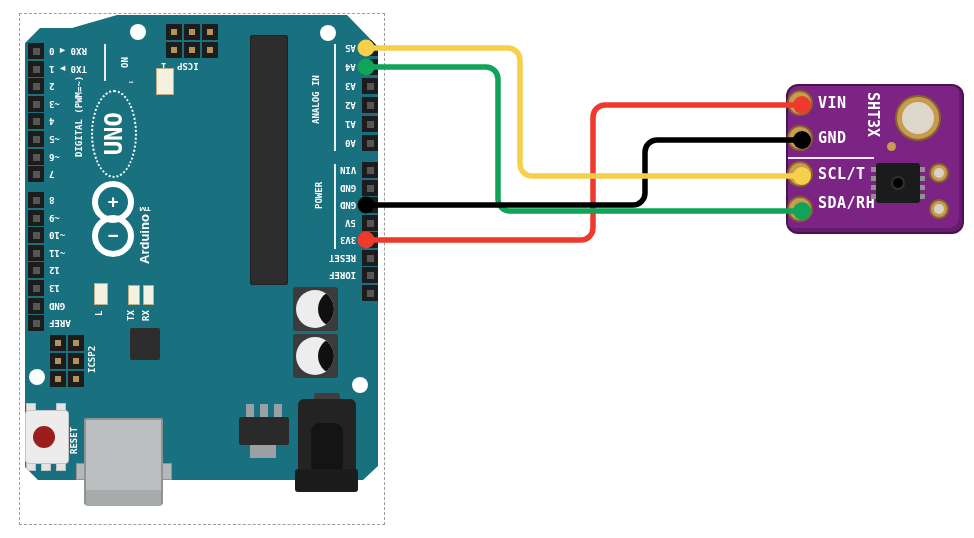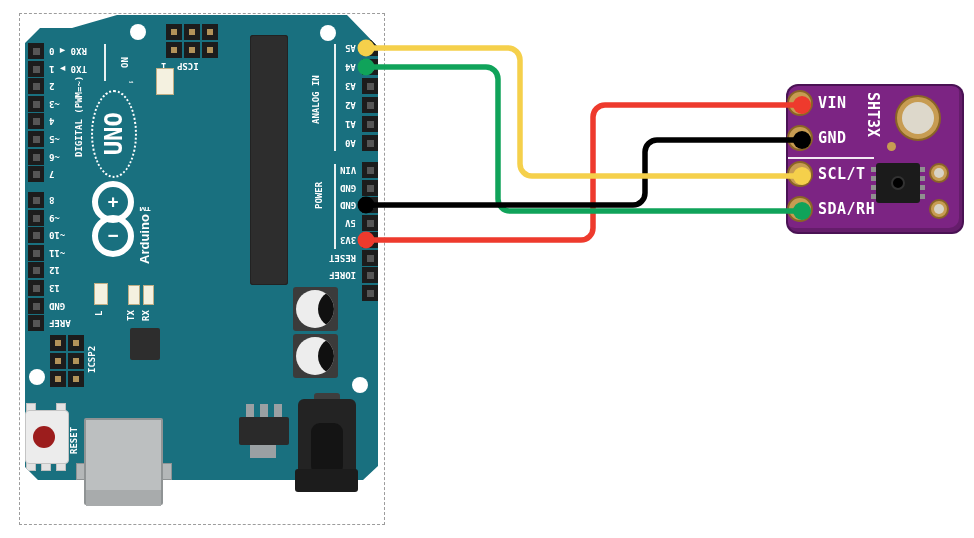--- a/index.html
+++ b/index.html
@@ -216,21 +216,21 @@
     <div class="abs silkline" style="left:0;top:71px;width:86px;height:1.5px;"></div>
 
     <div class="abs pad" style="left:-1px;top:4px;"></div>
     <div class="abs pad" style="left:-1px;top:39px;"></div>
     <div class="abs pad" style="left:-1px;top:75px;"></div>
     <div class="abs pad" style="left:-1px;top:110px;"></div>
 
     <span class="abs slabel" style="left:30px;top:8px;">VIN</span>
     <span class="abs slabel" style="left:30px;top:43px;">GND</span>
     <span class="abs slabel" style="left:30px;top:79px;">SCL/T</span>
-    <span class="abs slabel" style="left:30px;top:114px;">SDA/RH</span>
+    <span class="abs slabel" style="left:30px;top:108px;">SDA/RH</span>
 
     <div class="abs vtcw" style="left:76px;top:6px;height:84px;font-size:15px;">SHT3X</div>
 
     <div class="abs" style="left:107px;top:9px;width:46px;height:46px;border-radius:50%;background:#c79c52;border:2px solid #8a6426;box-sizing:border-box;">
       <div class="abs pad-in" style="left:5px;top:5px;width:32px;height:32px;background:#ddd8cb;"></div>
     </div>
 
     <div class="abs pad-sm" style="left:141px;top:77px;">
       <div class="abs pad-in" style="left:3px;top:3px;width:10px;height:10px;"></div>
     </div>

